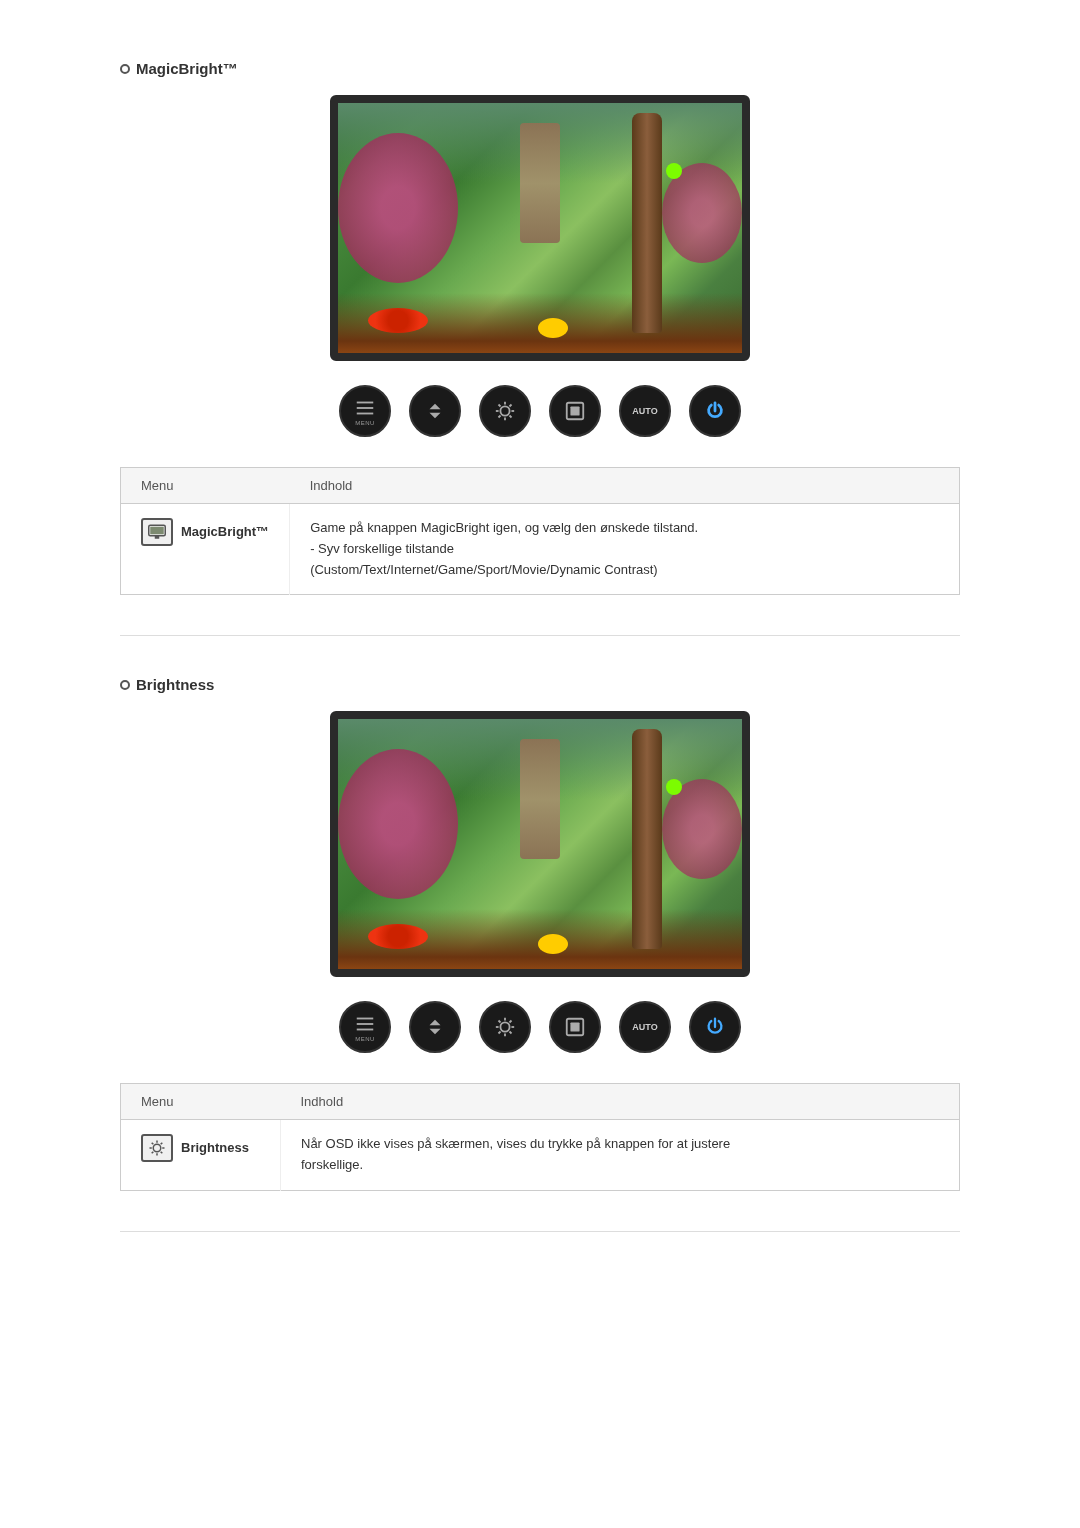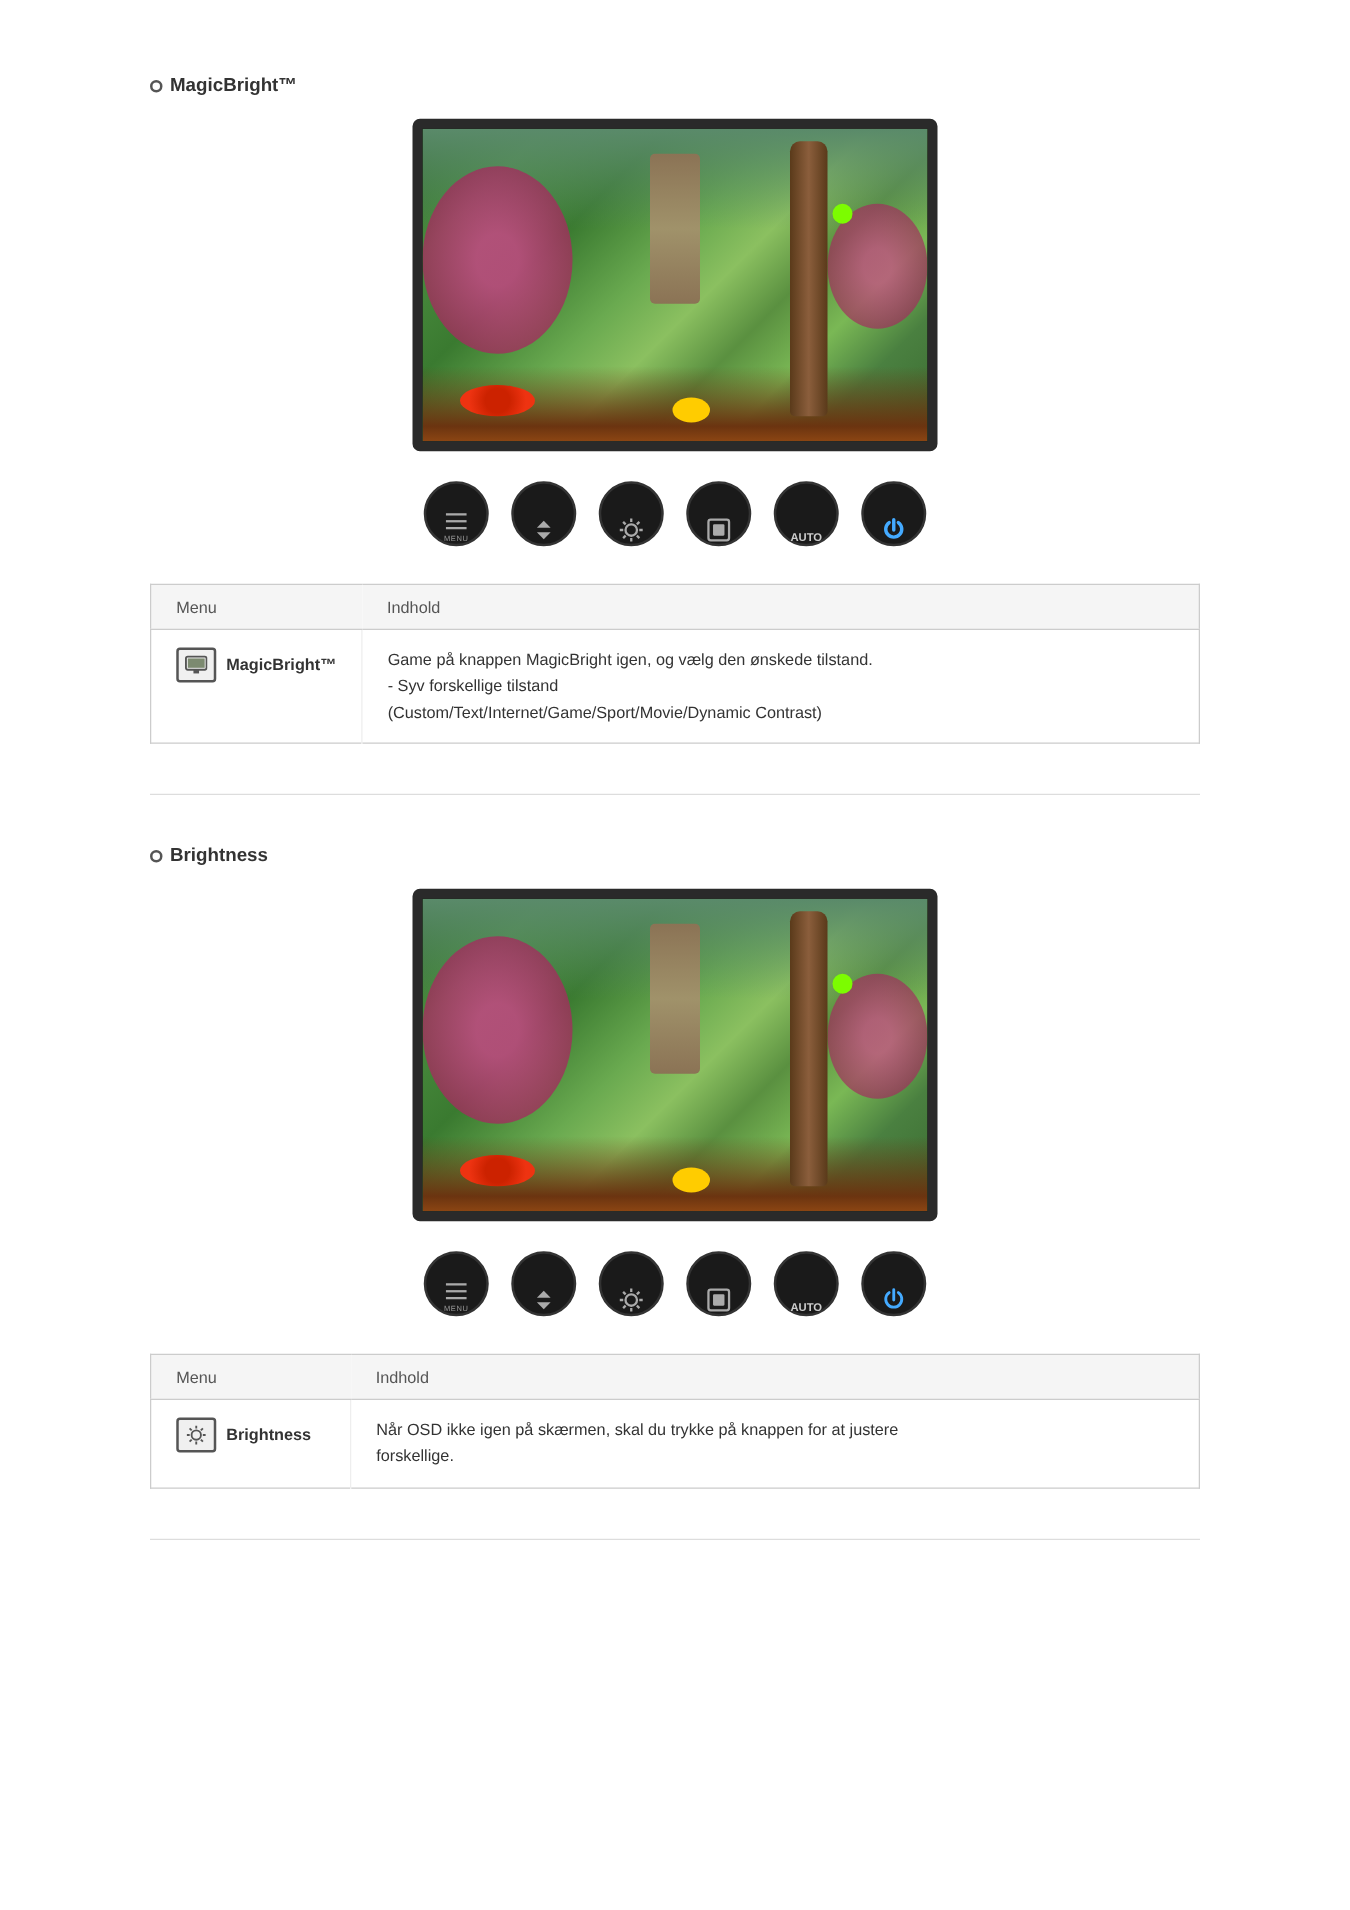--- a/index.html
+++ b/index.html
@@ -163,21 +163,21 @@
       align-items: center;
     }
 
     .ctrl-btn {
       width: 52px;
       height: 52px;
       border-radius: 50%;
       background: #1a1a1a;
       display: flex;
       align-items: center;
-      justify-content: flex-end;
+      justify-content: center;
       flex-direction: column;
       color: #ccc;
       font-size: 8px;
       cursor: pointer;
       border: 2px solid #333;
       position: relative;
     }
 
     .ctrl-btn.power {
       background: #1a1a1a;
@@ -347,21 +347,21 @@
                 <rect x="1" y="1" width="22" height="14" rx="2" fill="none" stroke="#555" stroke-width="2"></rect>
                 <rect x="3" y="3" width="18" height="10" fill="#7c8a70"></rect>
                 <rect x="9" y="15" width="6" height="4" fill="#555"></rect>
               </svg>
             </span>
             <strong>MagicBright™</strong>
           </div>
         </td>
         <td>
           <span>Game på knappen MagicBright igen, og vælg den ønskede tilstand.</span><br>
-          <span>- Syv forskellige tilstand</span><br>
+          <span>- Syv forskellige tilstande</span><br>
           <span>(Custom/Text/Internet/Game/Sport/Movie/Dynamic Contrast)</span>
         </td>
       </tr>
     </tbody>
   </table>
 </div>
 
 <hr class="divider">
 
 <div class="section">
@@ -449,21 +449,21 @@
                 <line x1="4.9" y1="4.9" x2="7.1" y2="7.1" stroke="#555" stroke-width="2"></line>
                 <line x1="16.9" y1="16.9" x2="19.1" y2="19.1" stroke="#555" stroke-width="2"></line>
                 <line x1="19.1" y1="4.9" x2="16.9" y2="7.1" stroke="#555" stroke-width="2"></line>
                 <line x1="7.1" y1="16.9" x2="4.9" y2="19.1" stroke="#555" stroke-width="2"></line>
               </svg>
             </span>
             <strong>Brightness</strong>
           </div>
         </td>
         <td>
-          <span>Når OSD ikke igen på skærmen, skal du trykke på knappen for at justere</span><br>
+          <span>Når OSD ikke vises på skærmen, vises du trykke på knappen for at justere</span><br>
           <span>forskellige.</span>
         </td>
       </tr>
     </tbody>
   </table>
 </div>
 
 <hr class="divider">
 
 </body></html>

